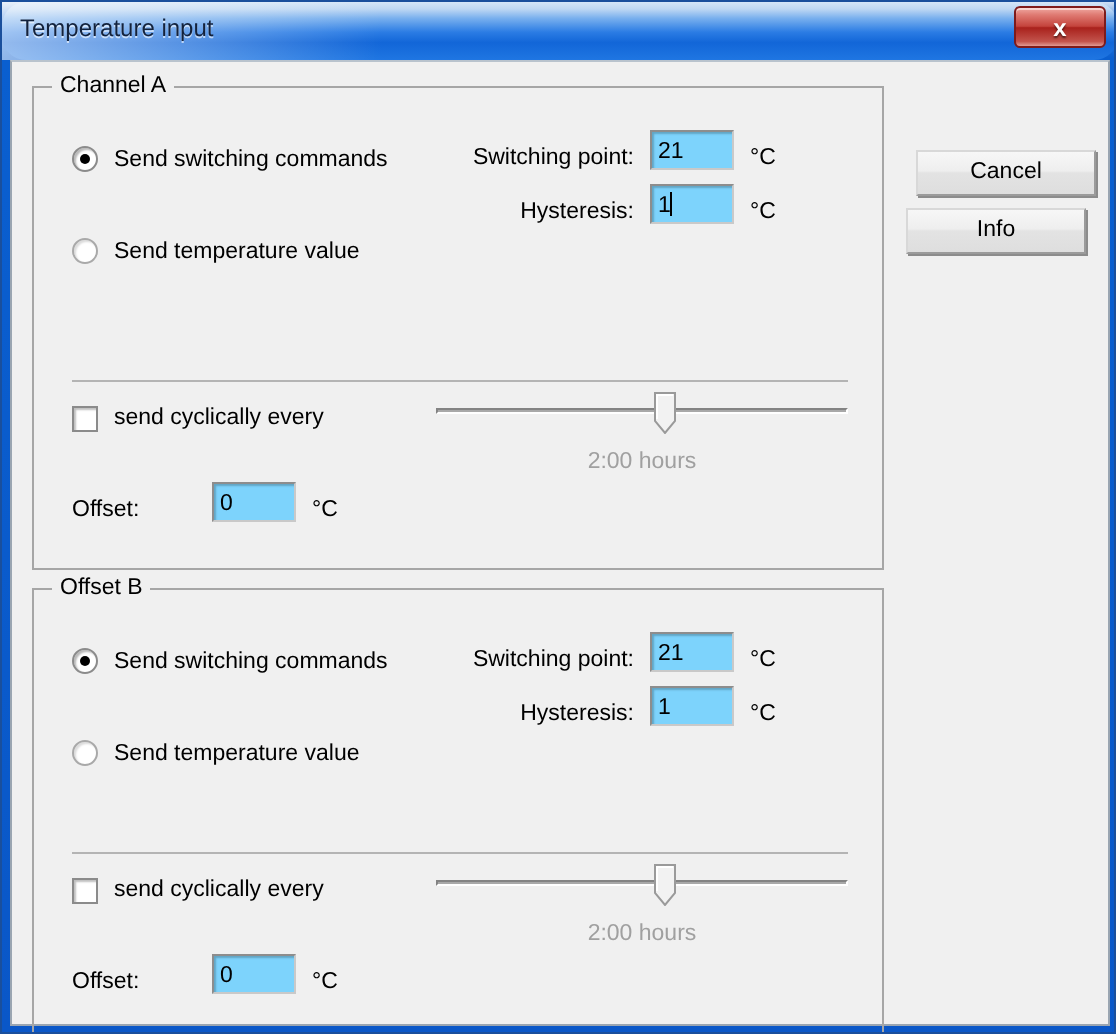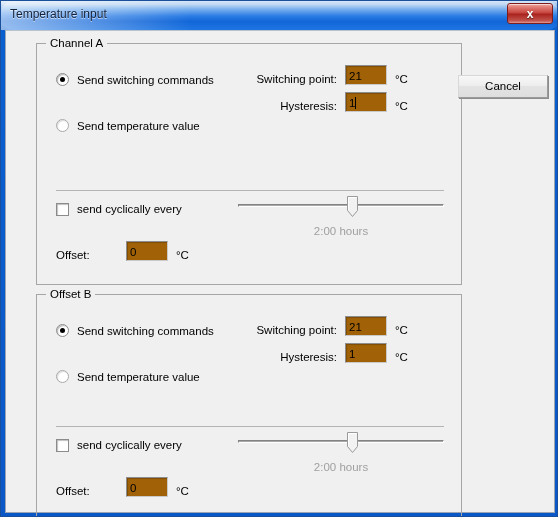--- a/index.html
+++ b/index.html
@@ -87,21 +87,20 @@
     border: 1px solid #9aa5b1;
     border-top-color: #b9c3cd;
   }
 
   
   .group {
     position: absolute;
     box-sizing: border-box;
     border: 1px solid #a6a6a6;
     background: transparent;
-    margin-left: 20px;
   }
   .group-title {
     position: absolute;
     top: -7px;
     left: 9px;
     padding: 0 4px;
     background: #f0f0f0;
     font-size: 11.5px;
     color: #000000;
     white-space: nowrap;
@@ -153,21 +152,21 @@
     align-items: flex-end;
     white-space: nowrap;
   }
   .field-label {
     font-size: 11.5px;
     color: #000000;
     text-align: right;
   }
   .textbox {
     box-sizing: border-box;
-    background: #a16207;
+    background: #7dd3fc;
     border: 1px solid #8d8d8d;
     border-right-color: #c9c9c9;
     border-bottom-color: #c9c9c9;
     box-shadow: inset 1px 1px 1px rgba(0,0,0,0.22);
     font-size: 11.5px;
     color: #000000;
     padding: 1px 0 0 3px;
     line-height: 18px;
     height: 20px;
     position: relative;
@@ -372,15 +371,16 @@
       <div class="slider-caption" style="left:201px; top:166px; width:206px;">2:00 hours</div>
 
       <div class="field-row" style="left:19px; top:182px;">
         <span class="field-label" style="width:70px; text-align:left;">Offset:</span>
         <span class="textbox" style="width:42px;">0</span>
         <span class="unit">°C</span>
       </div>
     </div>
 
     <div class="dlg-button" style="left:452px; top:44px;">Cancel</div>
+    <div class="dlg-button" style="left:447px; top:73px;">Info</div>
 
   </div>
 </div>
 
 </body></html>

